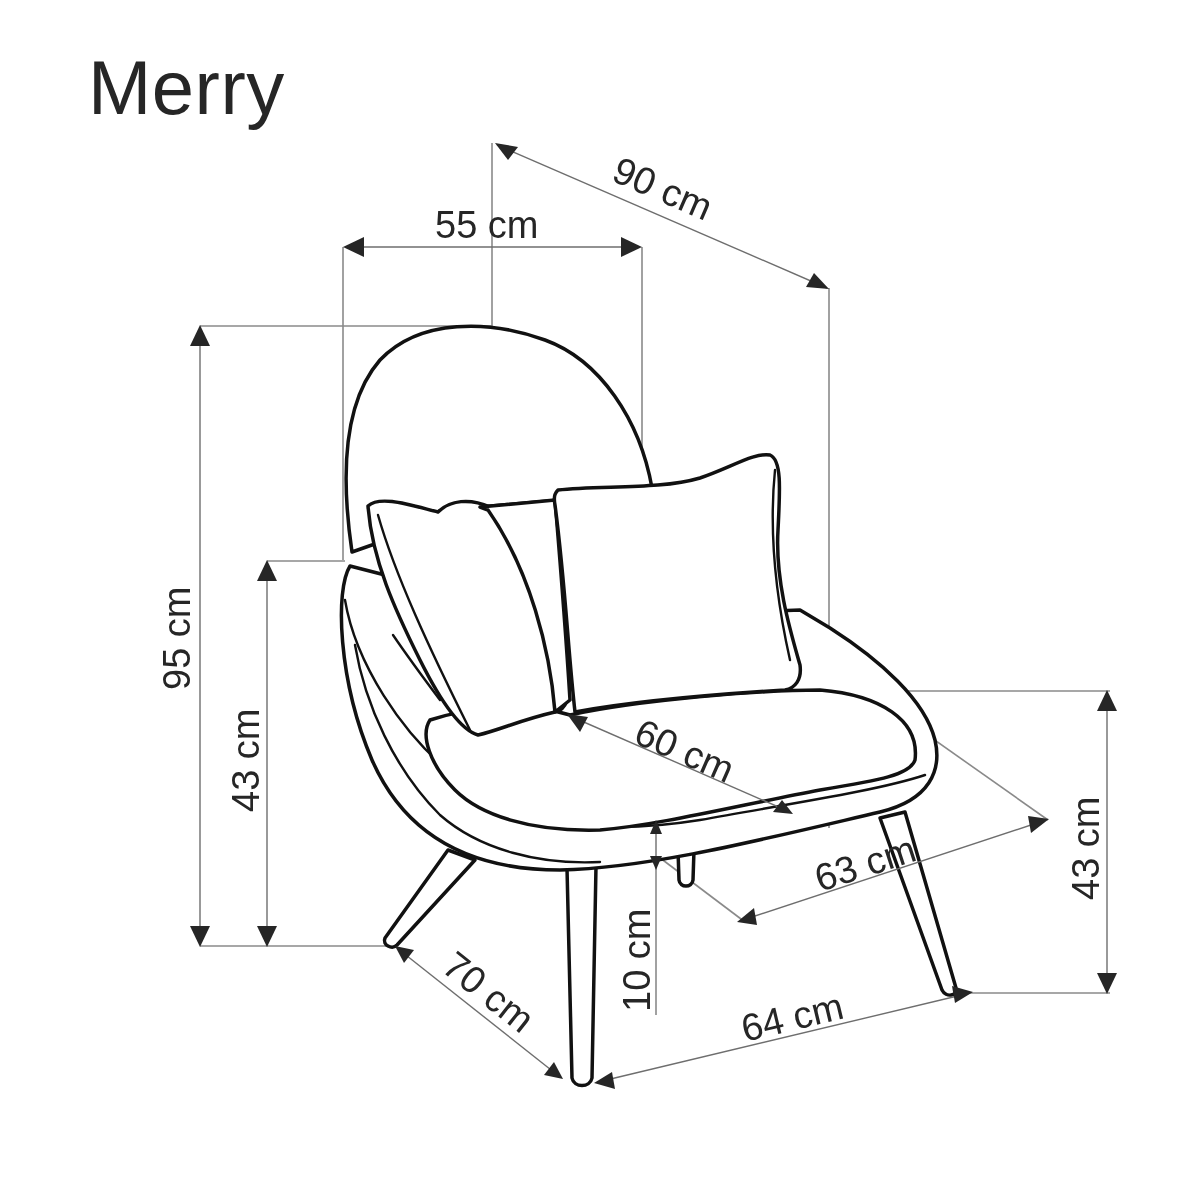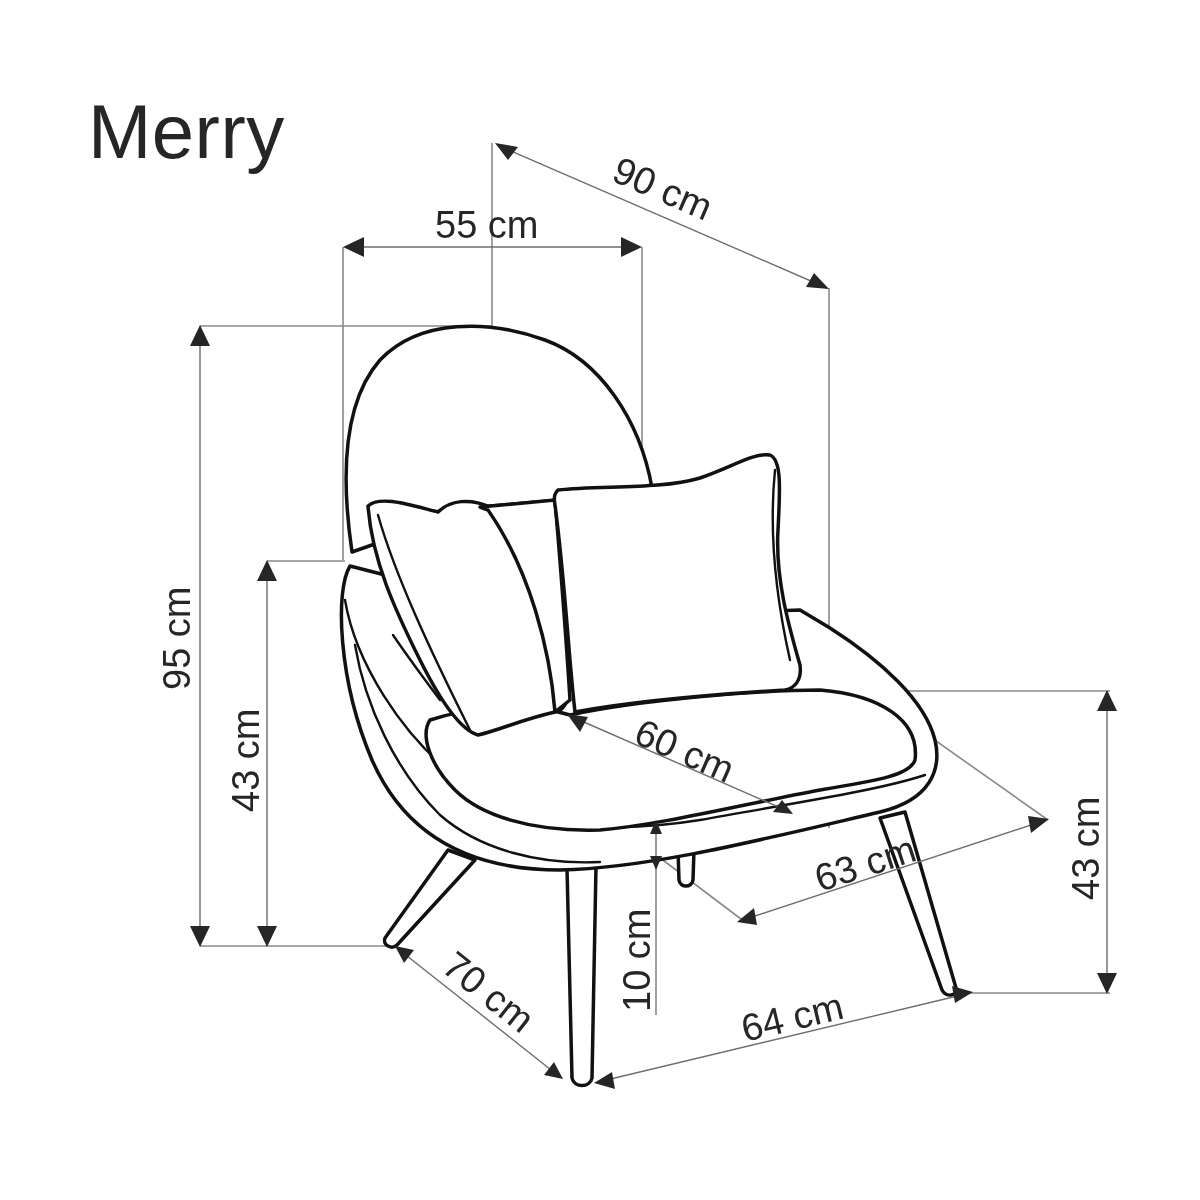--- a/index.html
+++ b/index.html
@@ -1,17 +1,17 @@
 <!DOCTYPE html>
 <html><head>
 <meta charset="utf-8">
 <style>
   html, body { margin:0; padding:0; background:#ffffff; }
   #canvas { position:relative; width:1200px; height:1200px; background:#ffffff; overflow:hidden; }
-  #title { position:absolute; left:88px; top:50px; font-family:"Liberation Sans", sans-serif; font-size:76px; color:#262626; letter-spacing:0.5px; line-height:1;margin-top:44px; }
+  #title { position:absolute; left:88px; top:50px; font-family:"Liberation Sans", sans-serif; font-size:76px; color:#262626; letter-spacing:0.5px; line-height:1; }
   svg { position:absolute; left:0; top:0; }
   .dimtext { font-family:"Liberation Sans", sans-serif; font-size:38px; fill:#262626; }
   .ext { stroke:#8a8a8a; stroke-width:1.6; fill:none; }
   .dim { stroke:#6e6e6e; stroke-width:1.4; fill:none; }
   .chair { stroke:#111; stroke-width:3.5; fill:#fff; stroke-linejoin:round; stroke-linecap:round; }
   .chair-thin { stroke:#111; stroke-width:2.4; fill:none; stroke-linecap:round; }
   .arrow { fill:#262626; }
 </style>
 </head>
 <body>

